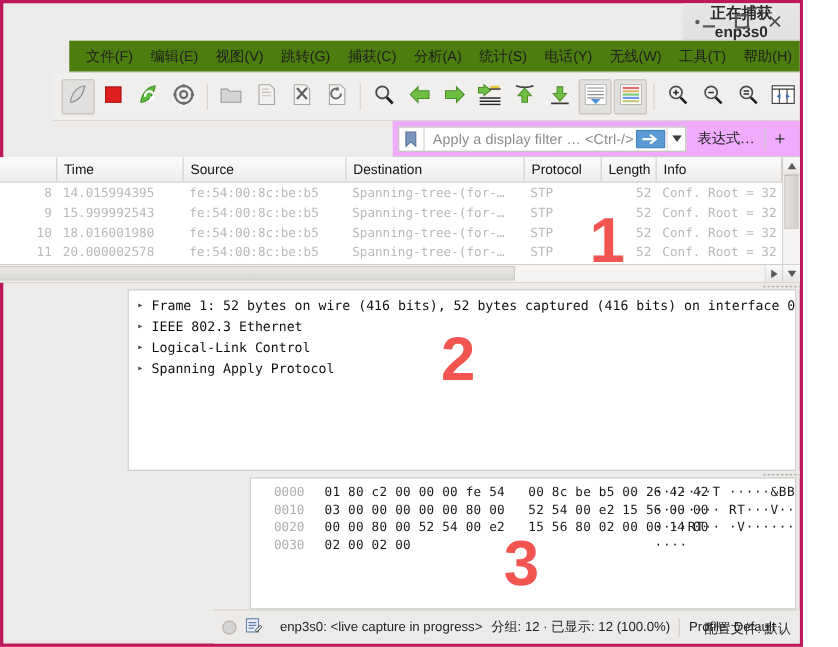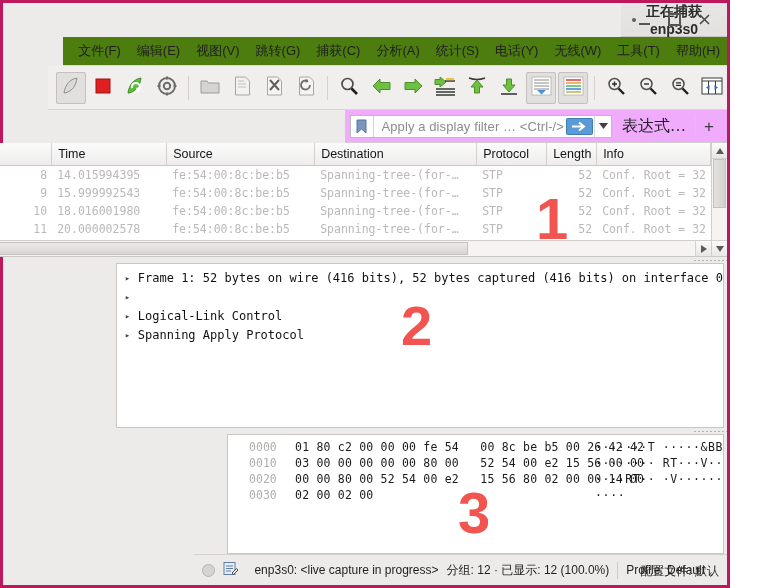--- a/index.html
+++ b/index.html
@@ -164,21 +164,21 @@
     width: 30px; height: 21px;
     display: flex; align-items: center; justify-content: center;
   }
   .apply-caret {
     width: 16px; height: 21px;
     display: flex; align-items: center; justify-content: center;
     border-left: 1px solid #dcd9d6;
   }
   .expr-label {
     padding: 0 9px 0 10px;
-    font-size: 16px;
+    font-size: 13px;
     color: #1f1f1f;
     white-space: nowrap;
     font-family: Liberation Serif, serif;
   }
   .vert-div { width: 1px; height: 20px; background: #cfccc9; }
   .plus-btn {
     width: 26px; text-align: center;
     font-size: 17px; color: #3a3a3a;
     line-height: 1;
   }
@@ -799,20 +799,21 @@
     <div class="grip"></div>
   </div>
 
   <div class="detail-pane">
     <div class="detail-row">
       <span class="tri">▸</span>
       <span>Frame 1: 52 bytes on wire (416 bits), 52 bytes captured (416 bits) on interface 0</span>
     </div>
     <div class="detail-row">
       <span class="tri">▸</span>
+      <span>IEEE 802.3 Ethernet</span>
     </div>
     <div class="detail-row">
       <span class="tri">▸</span>
       <span>Logical-Link Control</span>
     </div>
     <div class="detail-row">
       <span class="tri">▸</span>
       <span>Spanning Apply Protocol</span>
     </div>
   </div>

